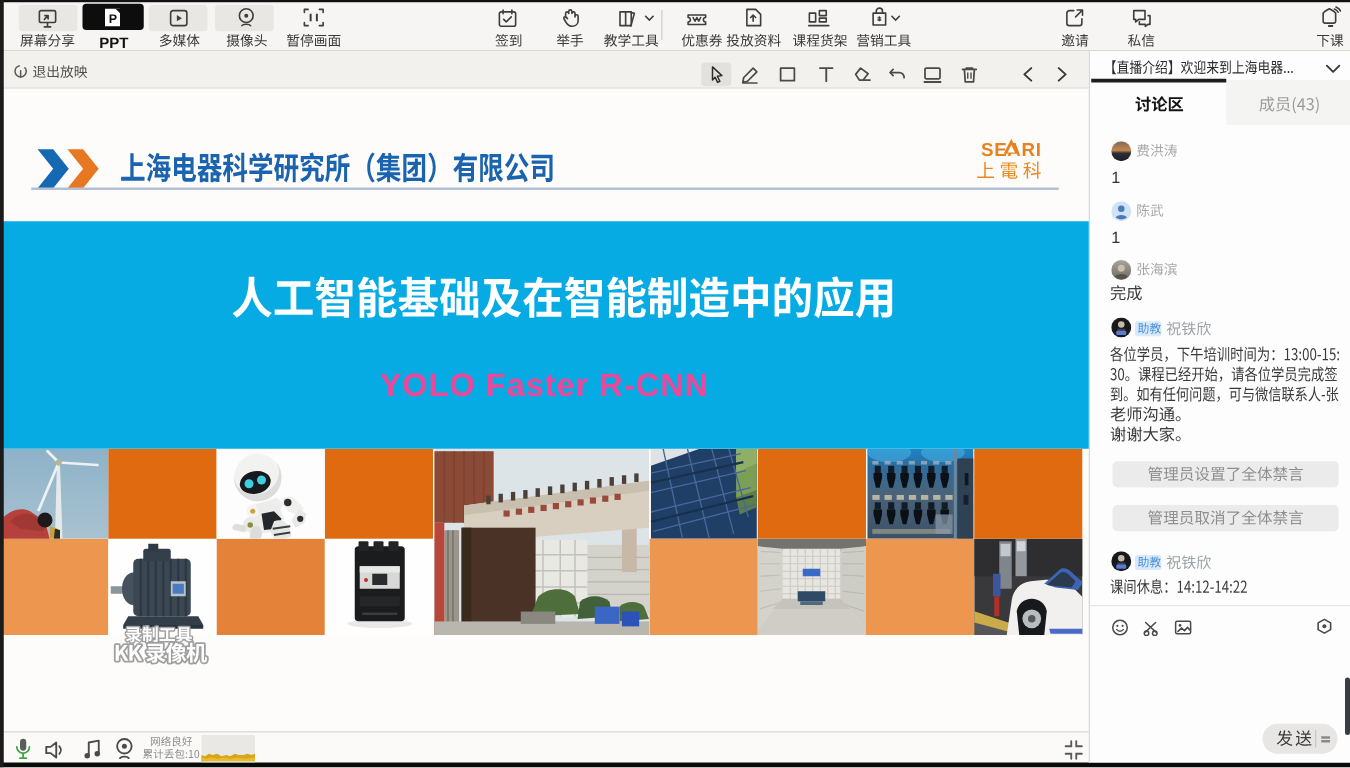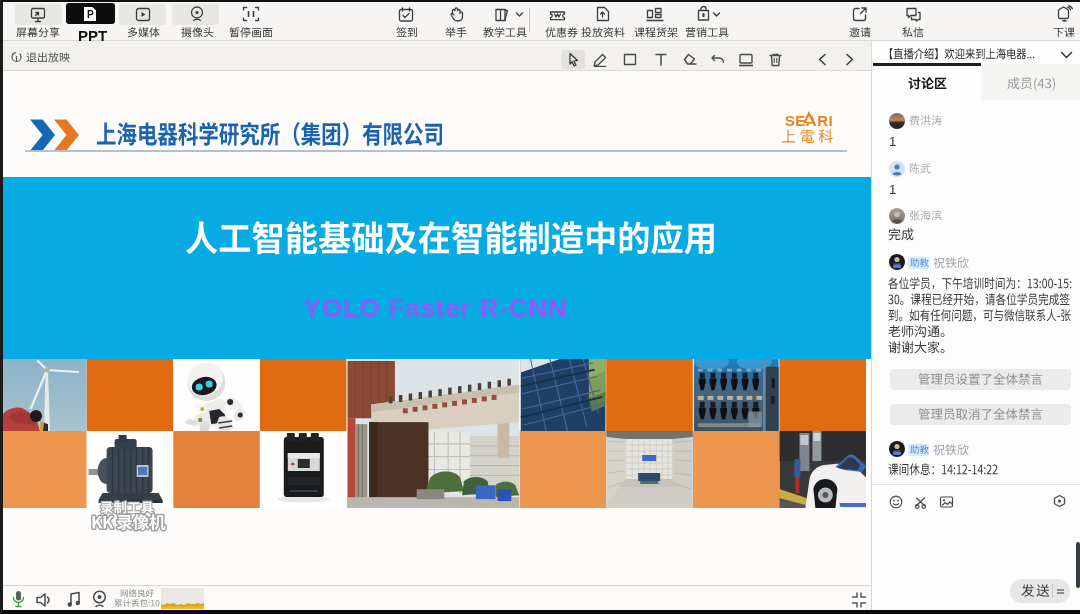--- a/index.html
+++ b/index.html
@@ -44,21 +44,21 @@
   </svg>
 <svg style="position:absolute;left:126.5px;top:26.5px;overflow:visible" width="33" height="13">
     <path transform="scale(0.01100 0.01100)" d="M456 18C393 101 272 199 111 266C128 278 151 302 163 319C254 277 331 228 397 175L679 175C629 237 560 291 481 336C445 306 395 271 353 247L298 286C338 309 382 341 415 371C308 423 190 459 78 479C91 495 107 526 114 546C375 491 668 357 796 134L747 104L734 107L473 107C497 84 519 60 539 36ZM619 367C547 466 403 577 200 650C216 664 237 690 247 707C372 657 477 596 560 528L833 528C783 606 711 669 624 718C589 685 540 646 500 618L438 654C477 683 522 721 555 754C414 818 246 853 75 869C87 888 101 921 106 942C461 900 804 784 944 487L894 456L880 460L636 460C660 435 682 410 702 385ZM1294 296C1283 431 1261 544 1226 634C1198 610 1169 586 1140 565C1159 487 1179 393 1196 296ZM1063 591C1107 623 1154 662 1197 702C1155 784 1101 842 1034 879C1050 893 1069 921 1079 938C1149 895 1206 835 1250 754C1280 786 1306 816 1323 842L1376 789C1354 758 1321 722 1283 685C1329 572 1356 424 1366 231L1323 224L1311 226L1208 226C1220 156 1229 87 1236 25L1167 21C1162 84 1153 154 1141 226L1052 226L1052 296L1129 296C1109 407 1085 514 1063 591ZM1477 20L1477 129L1388 129L1388 194L1477 194L1477 496L1632 496L1632 585L1389 585L1389 650L1588 650C1532 736 1441 815 1352 856C1368 870 1391 897 1403 915C1487 869 1573 788 1632 697L1632 940L1705 940L1705 698C1763 782 1845 864 1918 911C1931 891 1954 865 1972 851C1892 811 1802 731 1745 650L1945 650L1945 585L1705 585L1705 496L1856 496L1856 194L1946 194L1946 129L1856 129L1856 20L1784 20L1784 129L1546 129L1546 20ZM1784 194L1784 283L1546 283L1546 194ZM1784 342L1784 433L1546 433L1546 342ZM2251 24C2201 175 2119 325 2030 423C2045 440 2067 480 2074 497C2104 463 2133 424 2160 381L2160 938L2232 938L2232 255C2266 187 2296 115 2321 44ZM2416 685L2416 754L2581 754L2581 934L2654 934L2654 754L2815 754L2815 685L2654 685L2654 339C2716 513 2812 681 2916 776C2930 756 2955 730 2973 717C2865 630 2761 462 2702 294L2954 294L2954 222L2654 222L2654 23L2581 23L2581 222L2298 222L2298 294L2536 294C2474 464 2369 634 2259 722C2276 735 2301 761 2313 779C2419 683 2517 518 2581 342L2581 685Z" fill="#3a3a3a"></path>
   </svg>
 <svg style="position:absolute;left:180.5px;top:26.5px;overflow:visible" width="33" height="13">
     <path transform="scale(0.01100 0.01100)" d="M159 20L159 201L47 201L47 271L159 271L159 484C111 501 67 515 33 525L55 599L159 558L159 851C159 864 155 867 143 868C132 868 97 869 58 868C68 888 77 919 79 937C137 937 174 935 197 923C220 912 229 891 229 851L229 530L319 493L308 434L229 461L229 271L320 271L320 201L229 201L229 20ZM788 121L788 187L469 187L469 121ZM337 431L346 491C464 487 624 479 788 470L788 515L856 515L856 466L954 461L956 407L856 411L856 121L945 121L945 64L324 64L324 121L401 121L401 429ZM788 236L788 305L469 305L469 236ZM788 352L788 414L469 427L469 352ZM307 678C344 703 385 732 423 762C374 817 317 860 258 886C272 898 290 923 298 939C361 908 421 862 473 803C501 826 526 849 544 868L588 823C568 803 541 780 510 755C550 698 582 632 603 557L562 540L550 543L308 543L308 605L521 605C505 645 484 682 460 716C423 689 384 661 349 639ZM857 603C836 656 806 703 770 743C737 702 711 655 693 603ZM609 541L609 603L634 603C656 672 686 734 725 786C672 832 610 865 547 886C560 899 576 925 584 940C649 916 710 881 764 833C808 880 860 916 921 941C931 922 951 896 967 883C907 862 854 830 810 788C866 726 910 649 935 554L897 538L885 541ZM1486 150L1666 150C1649 179 1628 209 1607 231L1420 231C1444 204 1466 177 1486 150ZM1487 21C1445 105 1366 211 1256 289C1272 299 1294 321 1305 337C1324 323 1341 308 1358 293L1358 447L1513 447C1465 489 1394 531 1287 564C1303 577 1321 598 1330 611C1420 582 1486 547 1534 510C1550 525 1564 540 1577 557C1509 618 1384 680 1287 709C1301 721 1319 743 1329 758C1417 726 1530 663 1604 600C1614 619 1622 638 1628 656C1549 737 1402 814 1278 850C1292 863 1311 887 1322 904C1430 867 1555 797 1642 719C1651 782 1640 836 1618 857C1604 874 1589 876 1569 876C1552 876 1529 875 1503 872C1514 891 1520 920 1521 937C1544 939 1566 939 1584 939C1619 939 1645 932 1670 905C1713 864 1727 756 1694 651L1743 628C1779 737 1841 832 1921 883C1932 865 1954 839 1970 826C1893 784 1831 698 1798 601C1837 581 1876 559 1909 538L1858 490C1812 523 1738 568 1675 600C1653 553 1621 508 1577 473L1600 447L1898 447L1898 231L1685 231C1714 196 1743 157 1765 119L1721 87L1707 91L1526 91L1559 34ZM1425 289L1603 289C1598 318 1588 353 1563 390L1425 390ZM1665 289L1829 289L1829 390L1637 390C1655 353 1663 318 1665 289ZM1262 24C1209 175 1122 325 1029 423C1043 440 1065 479 1072 497C1102 465 1131 427 1159 387L1159 937L1230 937L1230 272C1270 200 1305 122 1333 45ZM2537 695C2673 761 2812 850 2893 926L2943 868C2860 795 2716 706 2577 641ZM2192 119C2273 149 2372 201 2420 242L2464 181C2414 141 2313 93 2233 65ZM2102 301C2183 333 2281 388 2329 429L2377 370C2327 329 2227 278 2147 248ZM2057 478L2057 549L2483 549C2429 702 2313 811 2056 873C2072 890 2092 918 2100 936C2384 864 2508 732 2563 549L2946 549L2946 478L2580 478C2605 349 2605 199 2606 30L2529 30C2528 204 2530 353 2502 478Z" fill="#3a3a3a"></path>
   </svg>
 <svg style="position:absolute;left:229.0px;top:26.5px;overflow:visible" width="44" height="13">
     <path transform="scale(0.01100 0.01100)" d="M565 87L565 237C565 319 557 427 493 508C509 515 538 534 551 546C604 480 623 387 629 306L764 306L764 544L834 544L834 306L951 306L951 245L632 245L632 238L632 138C734 130 846 114 924 90L882 34C807 59 676 78 565 87ZM246 762L755 762L755 845L246 845ZM246 707L246 625L755 625L755 707ZM175 566L175 940L246 940L246 905L755 905L755 938L829 938L829 566ZM55 418L61 481L291 456L291 546L361 546L361 448L514 431L513 374L361 389L361 314L519 314L519 253L361 253L361 188L291 188L291 253L162 253C189 221 217 185 243 146L517 146L517 87L281 87L309 38L234 17C224 41 212 64 200 87L53 87L53 146L165 146C144 179 125 205 116 216C98 240 81 256 65 259C74 279 85 313 89 328C98 320 128 314 170 314L291 314L291 396ZM1467 282L1795 282L1795 366L1467 366ZM1398 228L1398 420L1867 420L1867 228ZM1309 483L1309 646L1375 646L1375 545L1883 545L1883 646L1951 646L1951 483ZM1564 35C1578 57 1592 85 1603 110L1325 110L1325 174L1951 174L1951 110L1684 110C1672 81 1651 43 1632 15ZM1398 620L1398 681L1594 681L1594 855C1594 867 1590 871 1574 872C1559 872 1503 872 1443 871C1453 890 1463 916 1467 936C1545 936 1596 936 1629 927C1661 916 1669 896 1669 857L1669 681L1860 681L1860 620ZM1263 22C1211 173 1124 323 1032 421C1045 438 1066 477 1074 495C1103 463 1132 426 1159 385L1159 939L1228 939L1228 272C1268 199 1303 121 1332 43ZM2092 85L2092 156L2910 156L2910 85ZM2257 268L2257 718L2739 718L2739 268ZM2321 522L2463 522L2463 654L2321 654ZM2530 522L2673 522L2673 654L2530 654ZM2321 331L2463 331L2463 462L2321 462ZM2530 331L2673 331L2673 462L2530 462ZM2090 334L2090 889L2836 889L2836 936L2911 936L2911 327L2836 327L2836 819L2167 819L2167 334ZM3389 526L3601 526L3601 639L3389 639ZM3389 465L3389 354L3601 354L3601 465ZM3389 700L3601 700L3601 817L3389 817ZM3058 86L3058 158L3444 158C3437 199 3426 246 3416 284L3104 284L3104 940L3176 940L3176 887L3820 887L3820 940L3896 940L3896 284L3493 284L3532 158L3945 158L3945 86ZM3176 817L3176 354L3320 354L3320 817ZM3820 817L3670 817L3670 354L3820 354Z" fill="#3a3a3a"></path>
   </svg>
-<div class="abs" style="left:78px;top:27px;width:26px;font-size:15px;font-weight:bold;color:#111;text-align:center">PPT</div>
+<div class="abs" style="left:78px;top:27px;width:26px;font-size:12px;font-weight:bold;color:#111;text-align:center">PPT</div>
 <svg style="position:absolute;left:397px;top:6px" width="18" height="17" viewBox="0 0 18 17">
     <rect x="2.5" y="3.5" width="13" height="11.5" rx="1.5" fill="none" stroke="#3e3e3e" stroke-width="1.3" stroke-linecap="round" stroke-linejoin="round"></rect>
     <path d="M5.5 2v3M12.5 2v3" fill="none" stroke="#3e3e3e" stroke-width="1.3" stroke-linecap="round" stroke-linejoin="round"></path>
     <path d="M6 9.5l2 2 4-4" fill="none" stroke="#3e3e3e" stroke-width="1.3" stroke-linecap="round" stroke-linejoin="round"></path>
   </svg>
 <svg style="position:absolute;left:447px;top:5px" width="18" height="18" viewBox="0 0 18 18">
     <path d="M5.5 9V5.8c0-.8.6-1.3 1.3-1.3.7 0 1.2.5 1.2 1.3M8 5.5V4.2c0-.8.6-1.3 1.3-1.3.7 0 1.2.5 1.2 1.3v1.3M10.5 5.8c0-.8.6-1.3 1.3-1.3.7 0 1.2.5 1.2 1.3v2.7M13 8c0-.7.5-1.2 1.2-1.2s1.3.5 1.3 1.2v3.5c0 2.8-2 4.5-4.8 4.5-2.4 0-3.6-1-4.8-3L4.2 10c-.4-.7 0-1.5.8-1.6.5-.1 1 .1 1.3.6l.7 1" fill="none" stroke="#3e3e3e" stroke-width="1.3" stroke-linecap="round" stroke-linejoin="round"></path>
   </svg>
 <svg style="position:absolute;left:492px;top:6px" width="18" height="17" viewBox="0 0 18 17">
     <path d="M4 3.5h4.5v11H4zM8.5 3.5H13v11H8.5" fill="none" stroke="#3e3e3e" stroke-width="1.3" stroke-linecap="round" stroke-linejoin="round"></path>
@@ -188,21 +188,21 @@
     <path d="M9 6l3 6H6z" fill="#fdfcfa"></path>
   </svg>
 <svg style="position:absolute;left:781.1px;top:129px;overflow:visible" width="56" height="18">
     <path transform="scale(0.01500 0.01500)" d="M427 35L427 817L51 817L51 892L950 892L950 817L506 817L506 419L881 419L881 344L506 344L506 35ZM1437 292L1437 339L1649 339L1649 292ZM1417 394L1417 442L1649 442L1649 394ZM1827 394L1827 442L2067 442L2067 394ZM1827 292L1827 339L2042 339L2042 292ZM2008 675L2008 744L1770 744L1770 675ZM2008 625L1770 625L1770 556L2008 556ZM1697 675L1697 744L1475 744L1475 675ZM1697 625L1475 625L1475 556L1697 556ZM1403 501L1403 851L1475 851L1475 799L1697 799L1697 830C1697 912 1729 932 1841 932C1866 932 2048 932 2074 932C2168 932 2192 900 2202 778C2182 774 2153 764 2137 753C2132 854 2122 871 2069 871C2029 871 1875 871 1845 871C1782 871 1770 864 1770 830L1770 799L2082 799L2082 501ZM1316 182L1316 378L1384 378L1384 237L1700 237L1700 467L1774 467L1774 237L2095 237L2095 378L2165 378L2165 182L1774 182L1774 121L2105 121L2105 63L1374 63L1374 121L1700 121L1700 182ZM2983 133C3042 174 3112 234 3143 275L3195 227C3162 185 3091 127 3031 89ZM2943 394C3008 435 3084 498 3120 541L3170 492C3133 449 3055 389 2990 350ZM2852 34C2777 67 2645 97 2533 115C2541 131 2551 156 2554 173C2598 167 2645 160 2692 151L2692 302L2523 302L2523 372L2682 372C2642 487 2573 617 2508 688C2521 706 2539 736 2547 757C2598 695 2651 596 2692 495L2692 938L2766 938L2766 473C2801 523 2843 589 2859 622L2905 564C2884 535 2796 424 2766 391L2766 372L2914 372L2914 302L2766 302L2766 135C2815 123 2860 109 2898 94ZM2902 670L2913 742L3242 688L3242 938L3316 938L3316 675L3445 654L3434 585L3316 604L3316 19L3242 19L3242 616Z" fill="#e8881e"></path>
   </svg>
 <div class="abs" style="left:25px;top:150px;width:822px;height:2px;background:#b3bfd4"></div>
 <div class="abs" style="left:0;top:177px;width:871px;height:182px;background:#06abe4"></div>
 <svg style="position:absolute;left:185.0px;top:220.5px;overflow:visible" width="532" height="42">
     <path transform="scale(0.03325 0.03500)" d="M421 12C417 182 436 632 28 850C68 877 107 916 128 948C337 825 443 643 498 466C555 639 667 836 890 942C907 908 941 867 978 838C629 682 566 307 552 171C556 109 558 55 559 12ZM1045 759L1045 880L1959 880L1959 759L1565 759L1565 240L1903 240L1903 114L1100 114L1100 240L1428 240L1428 759ZM2647 189L2799 189L2799 359L2647 359ZM2535 84L2535 465L2918 465L2918 84ZM2294 762L2709 762L2709 820L2294 820ZM2294 675L2294 619L2709 619L2709 675ZM2177 525L2177 949L2294 949L2294 916L2709 916L2709 948L2832 948L2832 525ZM2234 179L2234 222L2233 244L2138 244C2154 225 2169 203 2184 179ZM2143 4C2123 79 2085 152 2033 200C2053 209 2086 228 2110 244L2042 244L2042 338L2209 338C2183 387 2132 437 2030 476C2056 496 2090 532 2106 556C2197 514 2255 464 2291 412C2336 444 2391 485 2420 510L2505 434C2479 416 2379 359 2336 338L2502 338L2502 244L2347 244L2348 224L2348 179L2478 179L2478 86L2229 86C2237 66 2244 46 2249 26ZM3350 470L3350 523L3201 523L3201 470ZM3090 372L3090 948L3201 948L3201 759L3350 759L3350 826C3350 838 3347 841 3334 841C3321 842 3282 843 3246 841C3261 869 3279 916 3285 947C3345 947 3391 946 3425 927C3459 910 3469 880 3469 828L3469 372ZM3201 612L3350 612L3350 670L3201 670ZM3848 73C3800 101 3733 132 3665 158L3665 14L3547 14L3547 316C3547 426 3575 460 3692 460C3716 460 3805 460 3830 460C3922 460 3954 424 3967 295C3934 288 3886 270 3862 251C3858 340 3851 355 3819 355C3798 355 3725 355 3709 355C3671 355 3665 350 3665 315L3665 255C3753 230 3847 197 3924 160ZM3855 523C3807 555 3738 589 3667 617L3667 482L3548 482L3548 798C3548 908 3578 943 3695 943C3719 943 3811 943 3836 943C3932 943 3964 903 3977 762C3944 754 3896 736 3871 717C3866 820 3860 838 3825 838C3804 838 3729 838 3712 838C3674 838 3667 833 3667 797L3667 717C3758 689 3857 653 3934 611ZM3087 324C3113 314 3153 307 3394 286C3401 304 3407 321 3411 336L3520 293C3503 230 3453 140 3406 72L3304 110C3321 136 3338 166 3353 196L3206 206C3245 157 3285 98 3314 41L3186 8C3158 81 3111 153 3095 172C3079 193 3063 208 3047 212C3061 243 3081 299 3087 324ZM4659 11L4659 86L4344 86L4344 10L4224 10L4224 86L4086 86L4086 183L4224 183L4224 483L4032 483L4032 581L4225 581C4170 634 4097 680 4023 707C4048 729 4083 771 4100 798C4156 773 4211 738 4260 695L4260 759L4437 759L4437 824L4122 824L4122 922L4888 922L4888 824L4559 824L4559 759L4742 759L4742 685C4790 728 4845 764 4900 789C4917 761 4953 718 4979 697C4908 672 4838 629 4783 581L4968 581L4968 483L4782 483L4782 183L4919 183L4919 86L4782 86L4782 11ZM4344 183L4659 183L4659 226L4344 226ZM4344 310L4659 310L4659 354L4344 354ZM4344 438L4659 438L4659 483L4344 483ZM4437 601L4437 664L4293 664C4320 638 4344 610 4364 581L4648 581C4669 610 4693 638 4720 664L4559 664L4559 601ZM5043 55L5043 163L5150 163C5125 296 5084 419 5021 502C5037 537 5059 613 5063 644C5077 627 5091 608 5104 588L5104 902L5202 902L5202 827L5380 827L5380 366L5208 366C5230 301 5248 232 5262 163L5400 163L5400 55ZM5202 471L5281 471L5281 723L5202 723ZM5416 502L5416 893L5827 893L5827 946L5943 946L5943 504L5827 504L5827 777L5739 777L5739 458L5921 458L5921 109L5807 109L5807 352L5739 352L5739 15L5620 15L5620 352L5545 352L5545 109L5437 109L5437 458L5620 458L5620 777L5536 777L5536 502ZM6085 60L6085 182L6244 182L6244 247C6244 411 6224 666 6025 837C6051 860 6095 911 6113 943C6260 813 6324 647 6351 493C6395 587 6449 669 6518 737C6448 785 6369 820 6282 844C6307 869 6337 918 6352 950C6450 918 6539 875 6616 818C6693 871 6785 913 6895 941C6913 907 6949 854 6977 828C6876 806 6790 772 6717 728C6810 628 6879 497 6917 326L6835 293L6812 298L6675 298C6692 222 6709 136 6722 60ZM6615 655C6494 549 6418 405 6370 230L6370 182L6575 182C6557 265 6536 349 6517 412L6764 412C6730 508 6680 589 6615 655ZM7371 10C7359 56 7344 103 7326 149L7055 149L7055 264L7273 264C7212 380 7129 485 7023 554C7042 583 7069 636 7082 669C7114 647 7143 624 7171 598L7171 948L7292 948L7292 462C7337 401 7376 334 7409 264L7947 264L7947 149L7458 149C7472 113 7485 76 7496 40ZM7585 307L7585 473L7381 473L7381 584L7585 584L7585 813L7343 813L7343 924L7944 924L7944 813L7706 813L7706 584L7906 584L7906 473L7706 473L7706 307ZM8647 189L8799 189L8799 359L8647 359ZM8535 84L8535 465L8918 465L8918 84ZM8294 762L8709 762L8709 820L8294 820ZM8294 675L8294 619L8709 619L8709 675ZM8177 525L8177 949L8294 949L8294 916L8709 916L8709 948L8832 948L8832 525ZM8234 179L8234 222L8233 244L8138 244C8154 225 8169 203 8184 179ZM8143 4C8123 79 8085 152 8033 200C8053 209 8086 228 8110 244L8042 244L8042 338L8209 338C8183 387 8132 437 8030 476C8056 496 8090 532 8106 556C8197 514 8255 464 8291 412C8336 444 8391 485 8420 510L8505 434C8479 416 8379 359 8336 338L8502 338L8502 244L8347 244L8348 224L8348 179L8478 179L8478 86L8229 86C8237 66 8244 46 8249 26ZM9350 470L9350 523L9201 523L9201 470ZM9090 372L9090 948L9201 948L9201 759L9350 759L9350 826C9350 838 9347 841 9334 841C9321 842 9282 843 9246 841C9261 869 9279 916 9285 947C9345 947 9391 946 9425 927C9459 910 9469 880 9469 828L9469 372ZM9201 612L9350 612L9350 670L9201 670ZM9848 73C9800 101 9733 132 9665 158L9665 14L9547 14L9547 316C9547 426 9575 460 9692 460C9716 460 9805 460 9830 460C9922 460 9954 424 9967 295C9934 288 9886 270 9862 251C9858 340 9851 355 9819 355C9798 355 9725 355 9709 355C9671 355 9665 350 9665 315L9665 255C9753 230 9847 197 9924 160ZM9855 523C9807 555 9738 589 9667 617L9667 482L9548 482L9548 798C9548 908 9578 943 9695 943C9719 943 9811 943 9836 943C9932 943 9964 903 9977 762C9944 754 9896 736 9871 717C9866 820 9860 838 9825 838C9804 838 9729 838 9712 838C9674 838 9667 833 9667 797L9667 717C9758 689 9857 653 9934 611ZM9087 324C9113 314 9153 307 9394 286C9401 304 9407 321 9411 336L9520 293C9503 230 9453 140 9406 72L9304 110C9321 136 9338 166 9353 196L9206 206C9245 157 9285 98 9314 41L9186 8C9158 81 9111 153 9095 172C9079 193 9063 208 9047 212C9061 243 9081 299 9087 324ZM10643 93L10643 659L10755 659L10755 93ZM10823 28L10823 808C10823 824 10817 828 10801 829C10784 829 10732 829 10680 827C10695 862 10712 915 10716 948C10794 948 10852 944 10889 925C10926 905 10938 872 10938 808L10938 28ZM10113 29C10096 124 10063 226 10021 290C10045 298 10084 314 10111 327L10037 327L10037 436L10265 436L10265 508L10076 508L10076 869L10183 869L10183 615L10265 615L10265 949L10379 949L10379 615L10467 615L10467 762C10467 771 10464 774 10455 774C10446 774 10420 774 10392 773C10405 801 10419 844 10422 874C10472 875 10510 874 10539 857C10568 839 10575 810 10575 764L10575 508L10379 508L10379 436L10598 436L10598 327L10379 327L10379 252L10559 252L10559 144L10379 144L10379 17L10265 17L10265 144L10201 144C10210 114 10218 83 10224 52ZM10265 327L10129 327C10141 305 10153 280 10164 252L10265 252ZM11047 108C11101 157 11167 226 11195 273L11290 200C11259 154 11191 89 11136 43ZM11493 567L11767 567L11767 667L11493 667ZM11381 471L11381 762L11886 762L11886 471ZM11453 225L11579 225L11579 309L11399 309C11417 285 11436 257 11453 225ZM11579 10L11579 124L11498 124C11508 98 11517 71 11524 44L11413 20C11391 107 11349 197 11297 254C11324 266 11373 291 11397 309L11310 309L11310 410L11957 410L11957 309L11698 309L11698 225L11915 225L11915 124L11698 124L11698 10ZM11272 396L11043 396L11043 507L11157 507L11157 760C11118 779 11076 809 11037 845L11109 950C11152 895 11201 839 11232 839C11250 839 11280 866 11316 888C11381 924 11461 934 11582 934C11691 934 11860 929 11950 923C11951 892 11970 836 11982 805C11874 821 11694 829 11586 829C11479 829 11390 825 11329 788C11304 774 11287 760 11272 751ZM12434 10L12434 184L12088 184L12088 691L12208 691L12208 636L12434 636L12434 949L12561 949L12561 636L12788 636L12788 686L12914 686L12914 184L12561 184L12561 10ZM12208 518L12208 302L12434 302L12434 518ZM12788 518L12561 518L12561 302L12788 302ZM13536 454C13585 527 13647 626 13675 687L13777 625C13746 566 13679 470 13630 401ZM13585 11C13556 130 13508 251 13450 337L13450 173L13295 173C13312 131 13330 79 13346 29L13216 10C13212 58 13200 123 13187 173L13073 173L13073 920L13182 920L13182 846L13450 846L13450 376C13477 393 13511 418 13528 434C13559 391 13589 336 13616 275L13831 275C13821 629 13808 780 13777 812C13765 826 13754 829 13734 829C13708 829 13648 829 13584 823C13605 856 13621 907 13623 940C13682 942 13743 943 13781 938C13822 931 13850 920 13877 882C13919 829 13930 669 13943 219C13944 205 13944 165 13944 165L13661 165C13676 123 13690 80 13701 38ZM13182 277L13342 277L13342 440L13182 440ZM13182 741L13182 544L13342 544L13342 741ZM14258 371C14299 479 14346 623 14364 717L14477 670C14455 577 14407 439 14363 330ZM14457 308C14489 417 14525 560 14538 653L14654 621C14638 527 14601 390 14566 280ZM14454 27C14467 57 14482 93 14493 127L14108 127L14108 396C14108 541 14102 748 14027 890C14056 902 14111 938 14133 959C14217 804 14230 557 14230 396L14230 240L14952 240L14952 127L14627 127C14614 88 14594 38 14575 -1ZM14215 797L14215 910L14963 910L14963 797L14715 797C14804 650 14875 478 14923 319L14795 276C14758 446 14685 647 14589 797ZM15142 77L15142 436C15142 577 15133 756 15023 877C15050 892 15099 933 15118 955C15190 877 15227 767 15244 657L15450 657L15450 937L15571 937L15571 657L15782 657L15782 807C15782 825 15775 831 15757 831C15738 831 15672 832 15615 829C15631 860 15650 912 15654 944C15745 945 15806 942 15847 923C15888 905 15902 872 15902 808L15902 77ZM15260 192L15450 192L15450 308L15260 308ZM15782 192L15782 308L15571 308L15571 192ZM15260 420L15450 420L15450 544L15257 544C15259 506 15260 470 15260 437ZM15782 420L15782 544L15571 544L15571 420Z" fill="#ffffff"></path>
   </svg>
-<div class="abs" style="left:0;top:293px;width:871px;text-align:center;font-size:26px;font-weight:bold;color:#8b5cf6;letter-spacing:.8px">YOLO Faster R-CNN</div>
+<div class="abs" style="left:0;top:293px;width:871px;text-align:center;font-size:26px;font-weight:bold;color:#ec4899;letter-spacing:.8px">YOLO Faster R-CNN</div>
 <svg class="abs" style="left:0;top:359px" width="866" height="149" viewBox="0 0 866 149">
     <rect x="86.6" y="0" width="86.6" height="72" fill="#e06a10"></rect>
     <rect x="259.8" y="0" width="86.6" height="72" fill="#e06a10"></rect>
     <rect x="606.2" y="0" width="86.6" height="72" fill="#e06a10"></rect>
     <rect x="779.4" y="0" width="86.6" height="72" fill="#e06a10"></rect>
     <rect x="0" y="72" width="86.6" height="77" fill="#ec9650"></rect>
     <rect x="173.2" y="72" width="86.6" height="77" fill="#e5823a"></rect>
     <rect x="519.6" y="72" width="86.6" height="77" fill="#ec9650"></rect>
     <rect x="692.8" y="72" width="86.6" height="77" fill="#ec9650"></rect>
     <svg x="0" y="0" width="86.6" height="72" viewBox="0 0 86.6 72">

